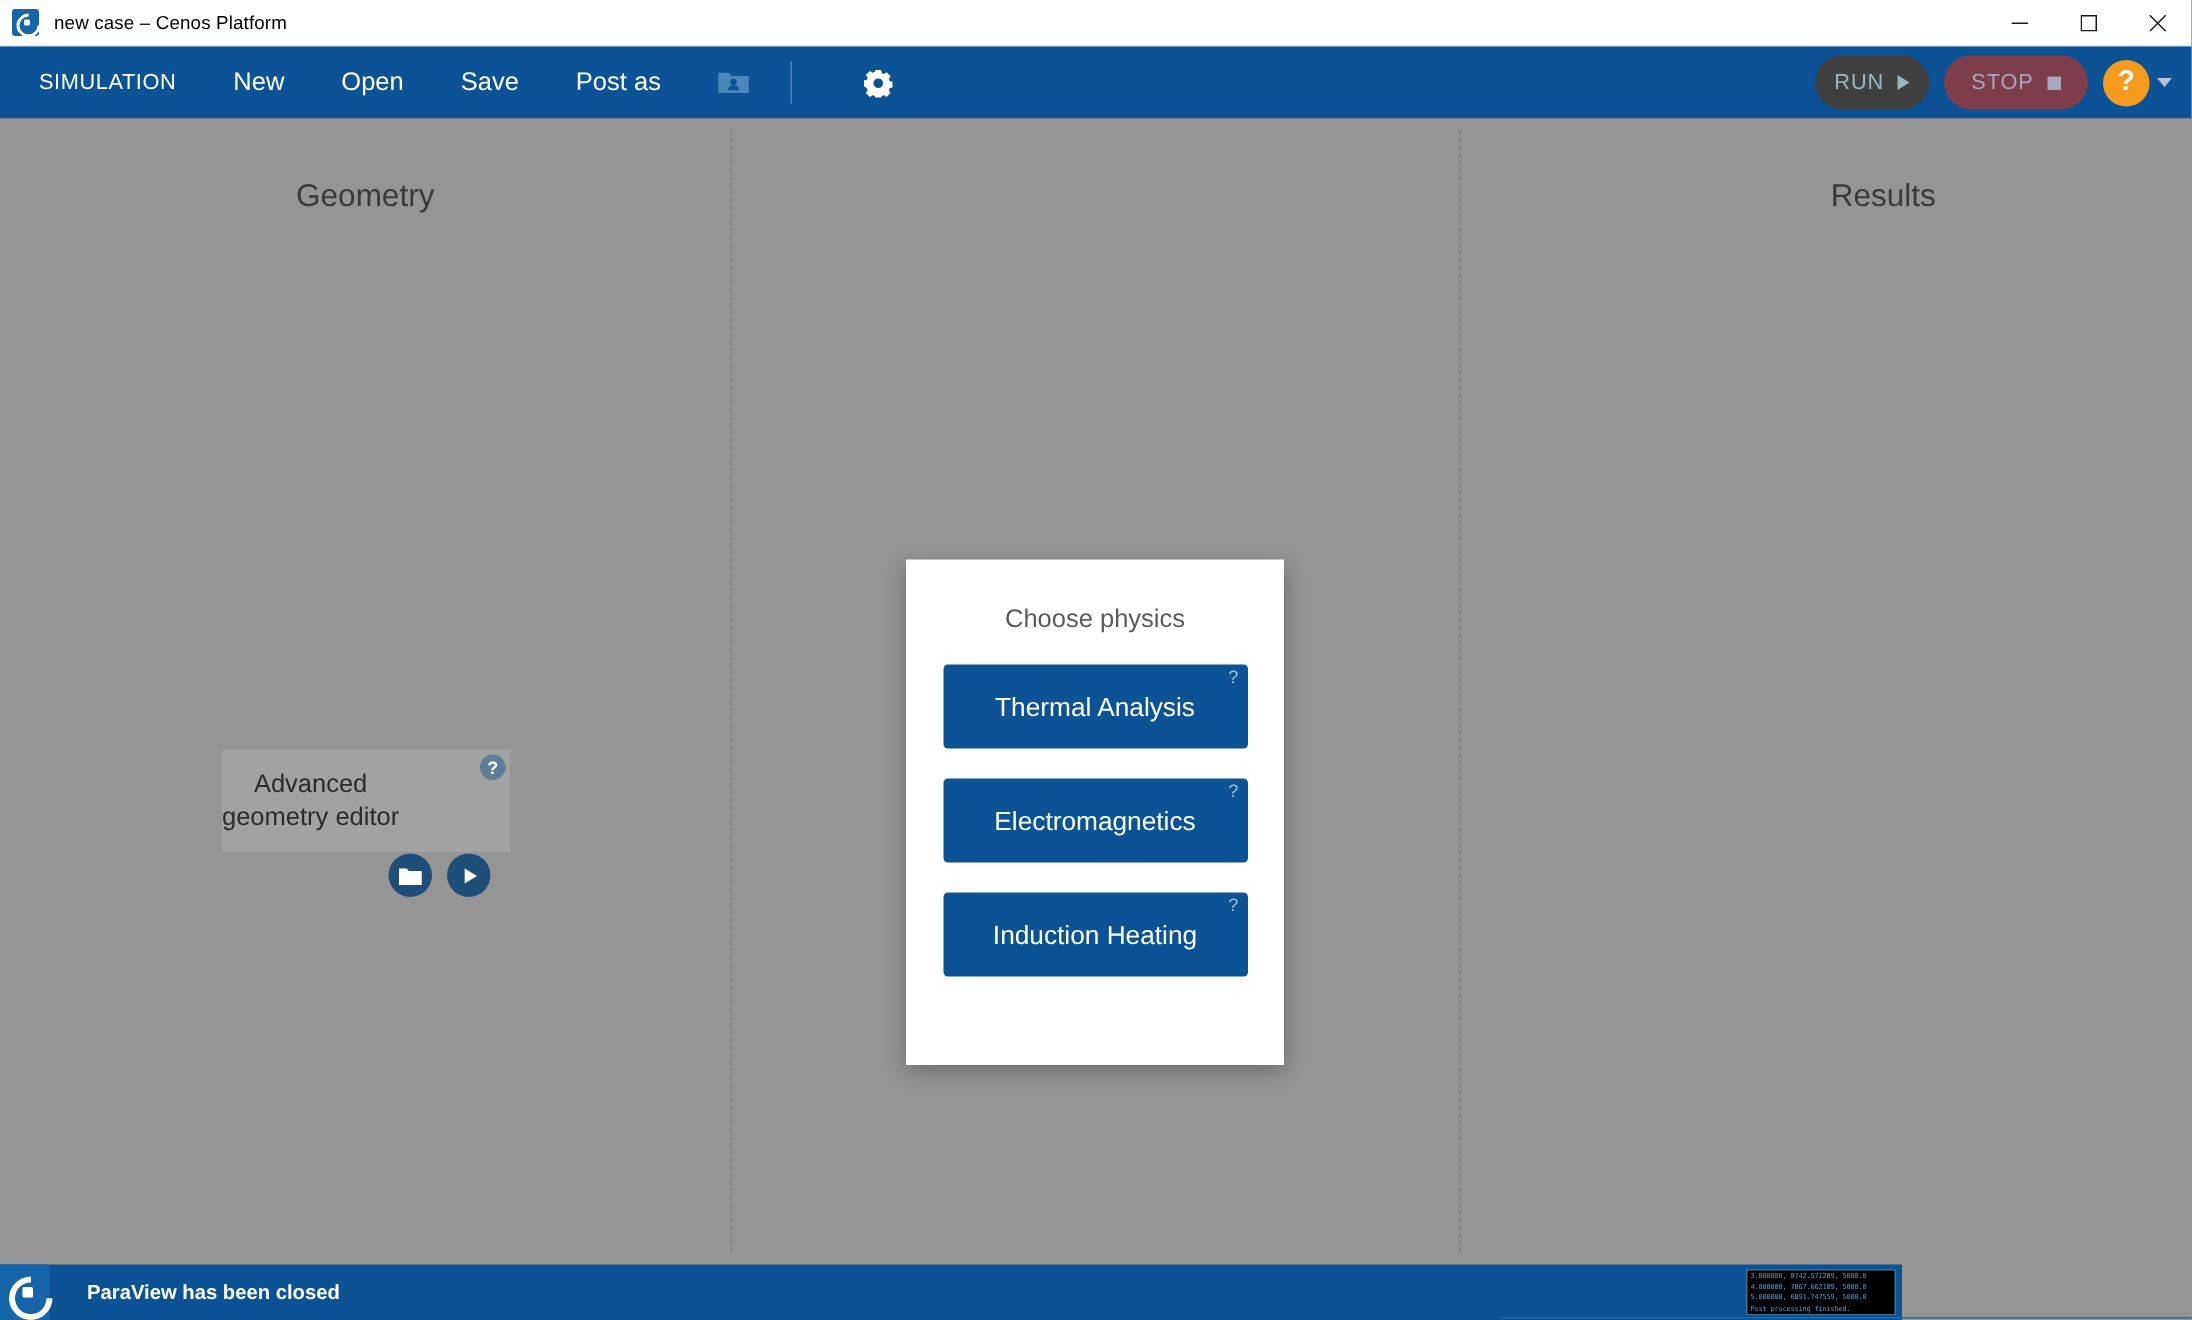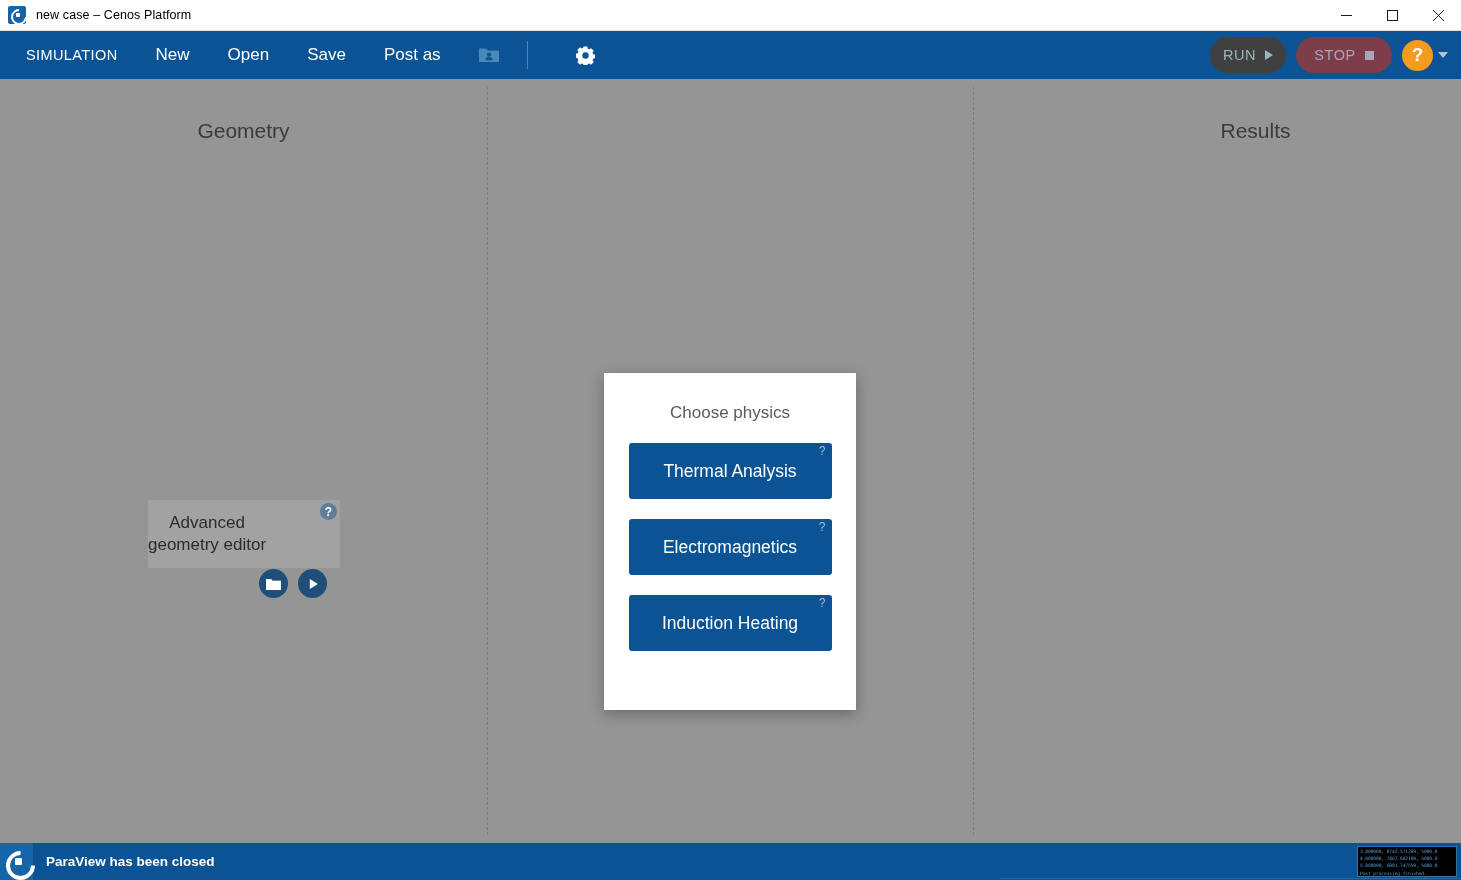--- a/index.html
+++ b/index.html
@@ -290,25 +290,26 @@
     top: 2px; right: 6px;
     font-size: 12px;
     color: #a9bfd4;
     line-height: 1;
   }
 
   
   .statusbar {
     position: absolute;
     left: 0; bottom: 0;
-    width: 1461px;
+    width: 1268px;
     height: 37px;
     background: #0b5394;
     display: flex;
     align-items: center;
+    gap: 12px;
   }
   .status-logo {
     width: 33px; height: 37px;
     background: #1565a8;
     position: relative;
     flex: 0 0 auto;
   }
   .status-logo::before {
     content: "";
     position: absolute;

